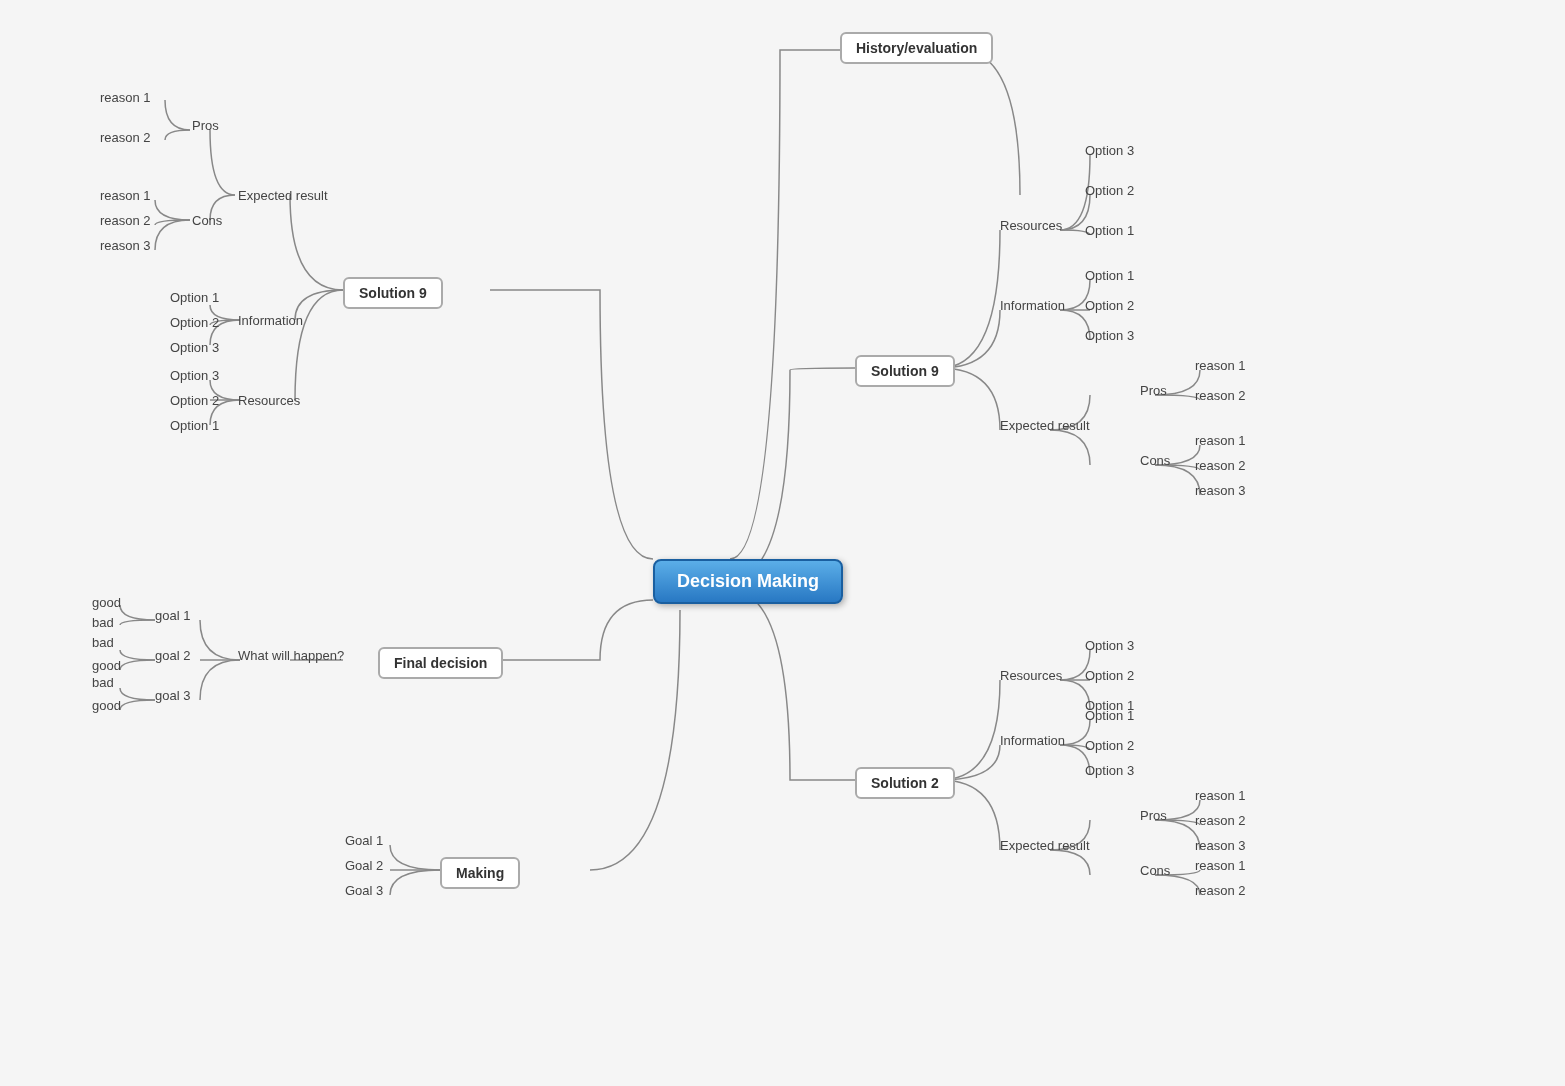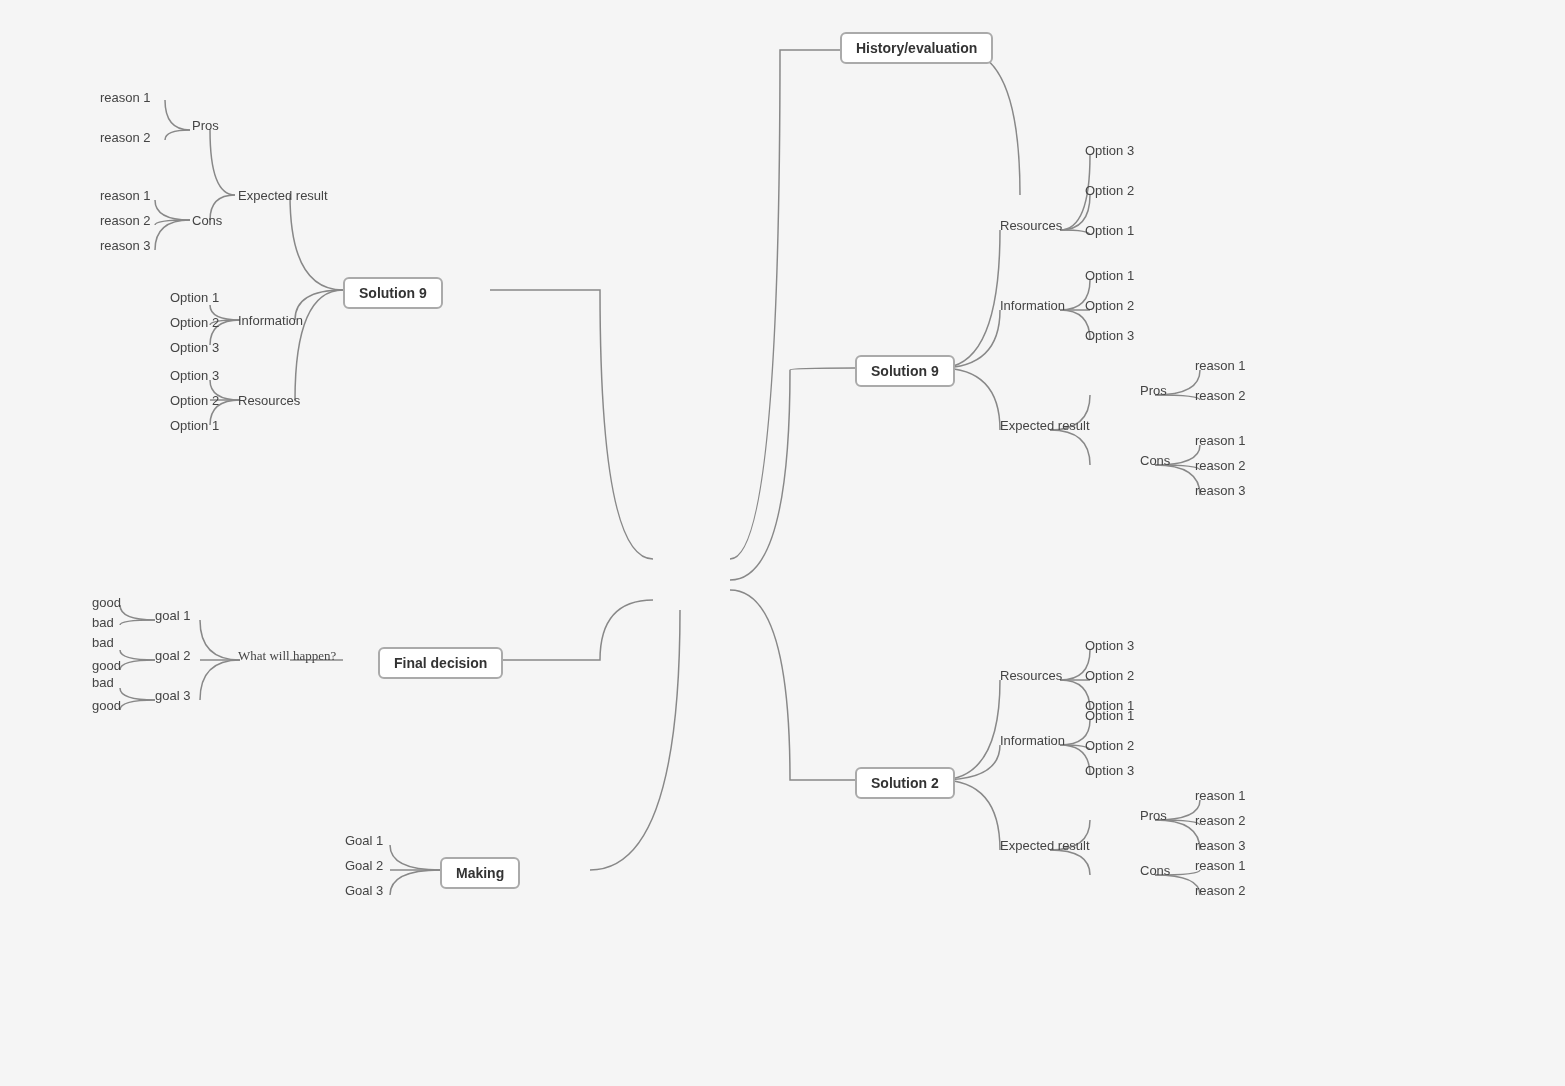--- a/index.html
+++ b/index.html
@@ -162,20 +162,23 @@
     <path d="M 155 700 Q 120 700 120 710" fill="none" stroke="#888" stroke-width="1.5"></path>
 
     <path d="M 440 870 Q 390 870 390 845" fill="none" stroke="#888" stroke-width="1.5"></path>
     <path d="M 440 870 Q 390 870 390 870" fill="none" stroke="#888" stroke-width="1.5"></path>
     <path d="M 440 870 Q 390 870 390 895" fill="none" stroke="#888" stroke-width="1.5"></path>
 
     <path d="M 960 50 Q 1020 50 1020 195" fill="none" stroke="#888" stroke-width="1.5"></path>
 
   </svg>
 
+  <div class="node" style="left:653px; top:559px;">
+    <div class="node-box">Decision Making</div>
+  </div>
 
   <div class="node" style="left:855px; top:355px;">
     <div class="node-rect">Solution 9</div>
   </div>
 
   <div class="node" style="left:855px; top:767px;text-decoration:underline;">
     <div class="node-rect">Solution 2</div>
   </div>
 
   <div class="node" style="left:343px; top:277px;">
@@ -276,21 +279,21 @@
 
   <div class="node" style="left:1140px; top:808px;"><span class="node-text">Pros</span></div>
   <div class="node" style="left:1195px; top:788px;"><span class="node-text">reason 1</span></div>
   <div class="node" style="left:1195px; top:813px;"><span class="node-text">reason 2</span></div>
   <div class="node" style="left:1195px; top:838px;"><span class="node-text">reason 3</span></div>
 
   <div class="node" style="left:1140px; top:863px;"><span class="node-text">Cons</span></div>
   <div class="node" style="left:1195px; top:858px;"><span class="node-text">reason 1</span></div>
   <div class="node" style="left:1195px; top:883px;"><span class="node-text">reason 2</span></div>
 
-  <div class="node" style="left:238px; top:648px;font-family:Liberation Serif, serif;">
+  <div class="node" style="left:238px; top:648px;">
     <span class="node-text">What will happen?</span>
   </div>
 
   <div class="node" style="left:155px; top:608px;"><span class="node-text">goal 1</span></div>
   <div class="node" style="left:92px; top:595px;"><span class="node-text">good</span></div>
   <div class="node" style="left:92px; top:615px;"><span class="node-text">bad</span></div>
 
   <div class="node" style="left:155px; top:648px;"><span class="node-text">goal 2</span></div>
   <div class="node" style="left:92px; top:635px;"><span class="node-text">bad</span></div>
   <div class="node" style="left:92px; top:658px;"><span class="node-text">good</span></div>

